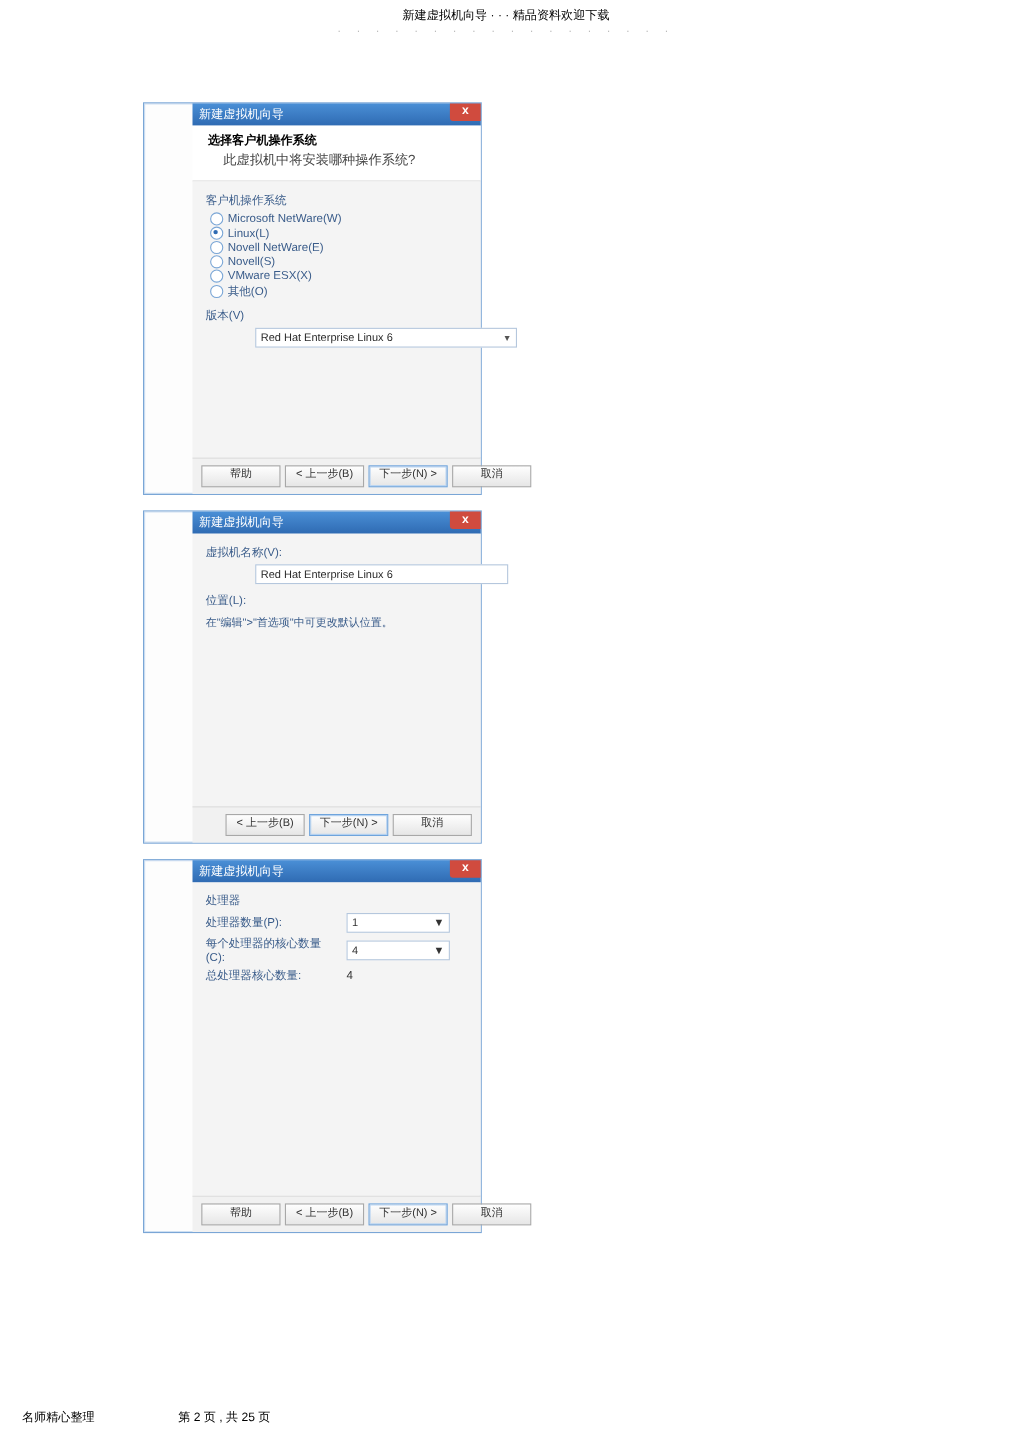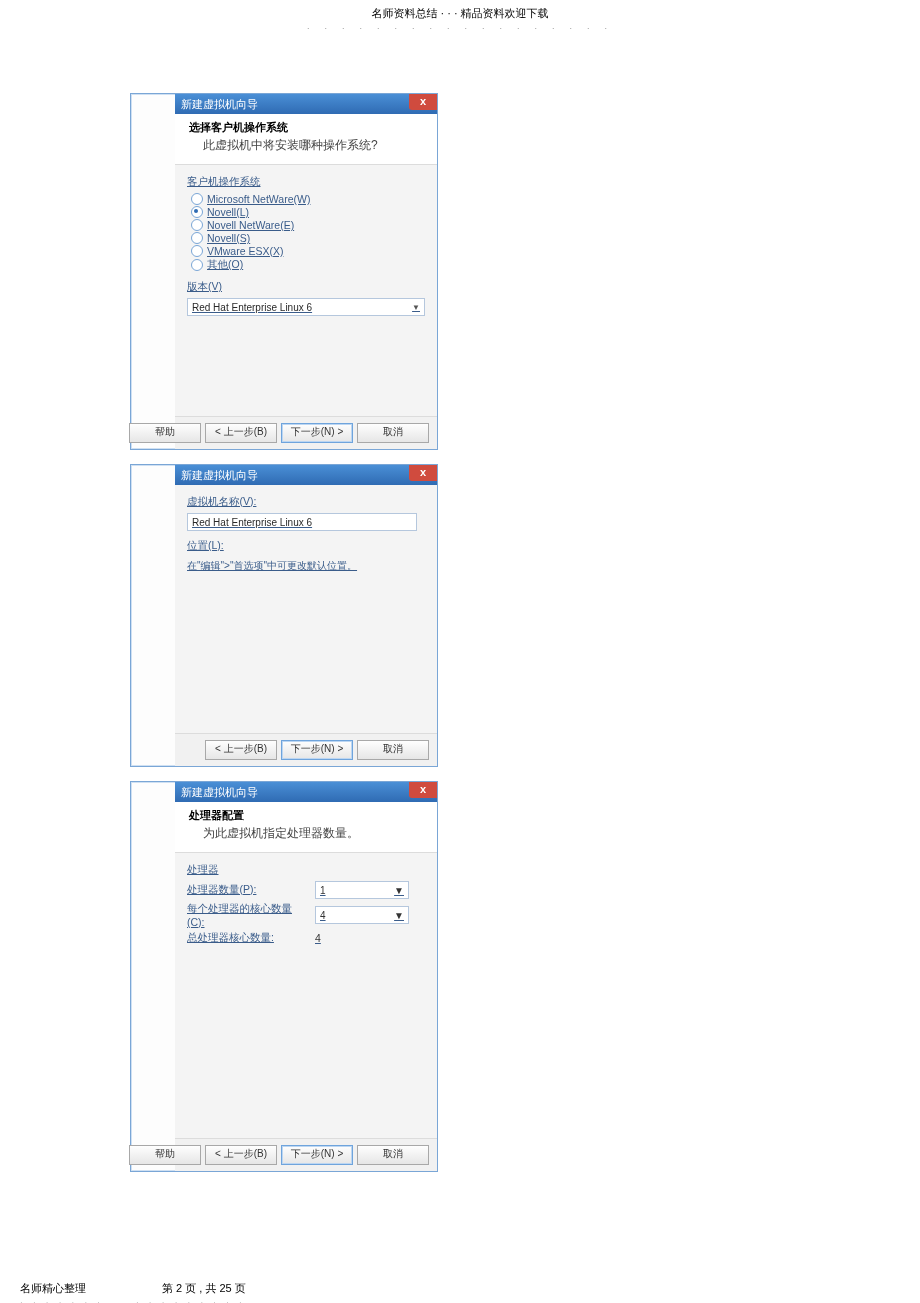--- a/index.html
+++ b/index.html
@@ -69,21 +69,20 @@
     font-size: 12px;
     color: #444;
     margin-left: 14px;
     margin-top: 2px;
   }
   .body {
     padding: 10px 12px 10px 12px;
     font-size: 10.5px;
     color: #3a5c8a;
     background: #f4f4f4;
-    text-decoration: underline;
   }
   .body .section-label {
     color: #3a5c8a;
     margin-bottom: 4px;
   }
   .radio-group { margin: 2px 0 8px 4px; }
   .radio-item {
     display: flex;
     align-items: center;
     gap: 4px;
@@ -112,37 +111,38 @@
     height: 18px;
     border: 1px solid #b5c7dd;
     background: #fff;
     font-size: 10px;
     color: #2a2a2a;
     padding: 0 4px;
     box-sizing: border-box;
     display:flex;
     align-items:center;
     justify-content:space-between;
+    margin-left:45px;
   }
   .combo .arrow {
     font-size: 8px;
     color: #555;
   }
   .spacer-lg { height: 90px; }
   .spacer-xl { height: 150px; }
   .spacer-xxl { height: 180px; }
   .footer {
     border-top: 1px solid #dcdcdc;
     background: #f1f1f1;
     padding: 6px 8px;
     display: flex;
     justify-content: flex-end;
     gap: 4px;
   }
-  .footer.left-help { justify-content: flex-end; }
+  .footer.left-help { justify-content: space-between; }
   .btn {
     min-width: 58px;
     height: 18px;
     font-size: 10px;
     border: 1px solid #a8a8a8;
     background: linear-gradient(#fefefe,#e6e6e6);
     text-align: center;
     line-height: 16px;
     color: #333;
     padding: 0 6px;
@@ -186,21 +186,21 @@
   }
   .dots { letter-spacing:4px; color:#bbb; font-size:8px; margin-top:2px; }
   .page-wrap { position:relative; width:920px; height:1303px; }
 </style>
 </head>
 <body>
 
 <div class="page-wrap">
 
 <div class="page-header">
-  <div>名师资料总结 · · · 精品资料欢迎下载</div>
+  <div>新建虚拟机向导 · · · 精品资料欢迎下载</div>
   <div class="line2">· · · · · · · · · · · · · · · · · ·</div>
 </div>
 
 <div class="content-col">
 
   <div class="dialog">
     <div class="titlebar">
       <span>新建虚拟机向导</span>
       <div class="close">x</div>
     </div>
@@ -210,21 +210,21 @@
     </div>
     <div class="body">
       <div class="section-label">客户机操作系统</div>
       <div class="radio-group">
         <div class="radio-item">
               <span class="radio"></span>
               <span>Microsoft NetWare(W)</span>
             </div>
         <div class="radio-item">
               <span class="radio checked"></span>
-              <span>Novell(L)</span>
+              <span>Linux(L)</span>
             </div>
         <div class="radio-item">
               <span class="radio"></span>
               <span>Novell NetWare(E)</span>
             </div>
         <div class="radio-item">
               <span class="radio"></span>
               <span>Novell(S)</span>
             </div>
         <div class="radio-item">
@@ -272,24 +272,20 @@
       <div class="btn">&lt; 上一步(B)</div>
       <div class="btn primary">下一步(N) &gt;</div>
       <div class="btn">取消</div>
     </div>
   </div>
 
   <div class="dialog">
     <div class="titlebar">
       <span>新建虚拟机向导</span>
       <div class="close">x</div>
-    </div>
-    <div class="header-block">
-      <div class="header-title">处理器配置</div>
-      <div class="header-sub">为此虚拟机指定处理器数量。</div>
     </div>
     <div class="body">
       <div class="section-label">处理器</div>
       <div class="field-row">
         <span class="lbl">处理器数量(P):</span>
         <div class="small-combo">
           <span>1</span>
           <span class="arrow">▼</span>
         </div>
       </div>

